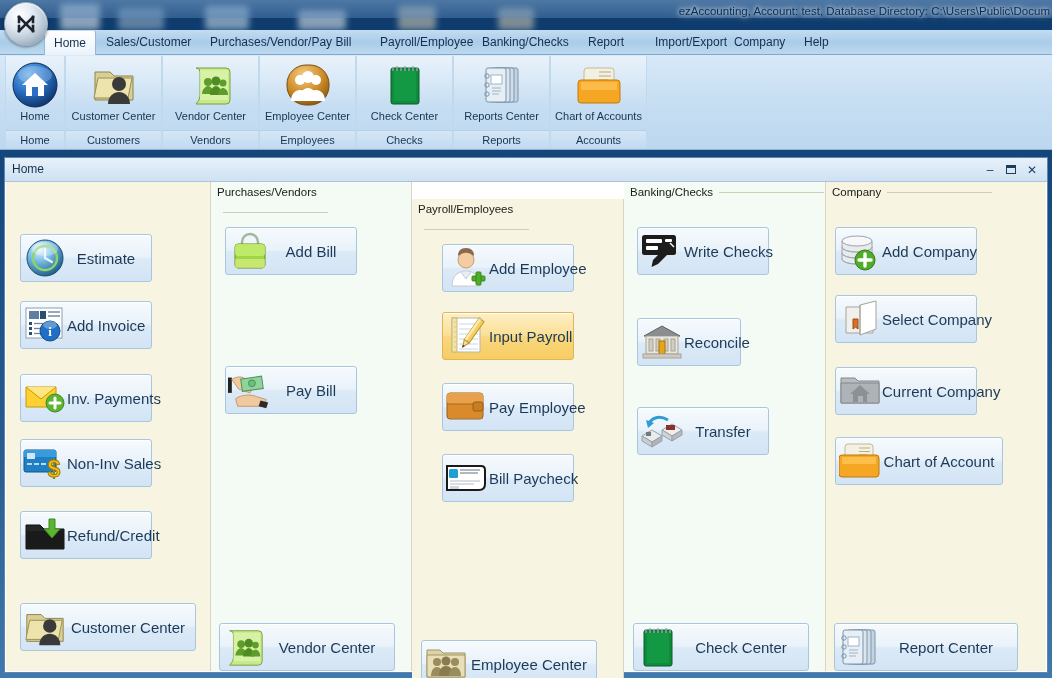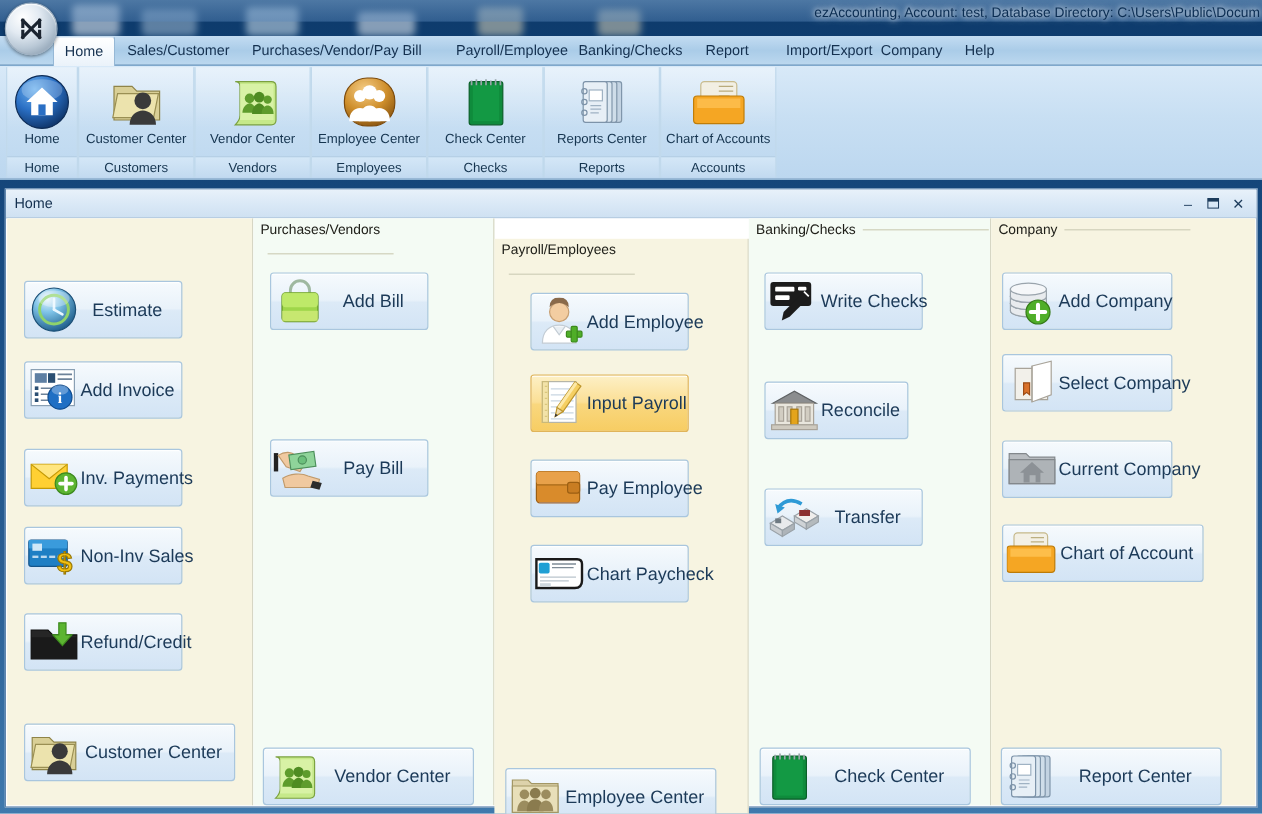--- a/index.html
+++ b/index.html
@@ -579,21 +579,21 @@
                     <path d="M15 8 h20"></path>
                     <path d="M15 11 h18"></path>
                   </g>
       <g stroke="#bac4cc" stroke-width="1.1">
                     <path d="M5 19 h30"></path>
                     <path d="M5 22 h24"></path>
                   </g>
       <rect x="5" y="24" width="9" height="3" fill="#cfd8de"></rect>
     </svg>
               </div>
-              <div class="lbl">Chart Paycheck</div>
+              <div class="lbl">Bill Paycheck</div>
             </div>
             <div class="act-btn center-btn" style="top: 421px; left: 9px; width: 176px;">
               <div class="ic">
                 <svg width="44" height="34" viewBox="0 0 44 34">
       <path d="M3 3 h13 l3 3 h22 v24 H3 z" fill="#ddd2ab" stroke="#a39765"></path>
       <path d="M3 8 h38 v22 H3 z" fill="#e8dfb9" stroke="#a39765"></path>
       <circle cx="13" cy="15" r="4" fill="#9b8c5e"></circle>
                   <circle cx="22" cy="14" r="4.5" fill="#8a7b4e"></circle>
                   <circle cx="31" cy="15" r="4" fill="#9b8c5e"></circle>
       <path d="M7 29 c0-6 3-9 6-9 s6 3 6 9 z" fill="#9b8c5e"></path>
@@ -614,21 +614,21 @@
       <rect x="2" y="2" width="34" height="20" rx="2.5" fill="#1c1c1c"></rect>
       <rect x="6" y="6" width="16" height="4" rx="1" fill="#fff"></rect>
       <rect x="6" y="13" width="12" height="4" rx="1" fill="#fff"></rect>
       <rect x="25" y="6" width="7" height="3" rx="1" fill="#fff"></rect>
       <path d="M30 10 L13 27 l-1.5 7 6.5-3 17-17 z" fill="#1c1c1c"></path>
       <path d="M30 10 l4 4" stroke="#fff" stroke-width="1.4"></path>
     </svg>
               </div>
               <div class="lbl">Write Checks</div>
             </div>
-            <div class="act-btn" style="top: 116px; left: 13px; width: 120px;">
+            <div class="act-btn" style="top: 116px; left: 13px; width: 104px;">
               <div class="ic">
                 <svg width="44" height="36" viewBox="0 0 44 36">
       <path d="M4 12 L22 2 L40 12 H4 z" fill="#8b8d8f" stroke="#5e6163"></path>
       <rect x="6" y="12" width="32" height="18" fill="#e9e6dd" stroke="#a9a399"></rect>
       <g fill="#d2cdc2" stroke="#a9a399">
         <rect x="9" y="15" width="4" height="12"></rect>
                     <rect x="16" y="15" width="4" height="12"></rect>
         <rect x="24" y="15" width="4" height="12"></rect>
                     <rect x="31" y="15" width="4" height="12"></rect>
       </g>

